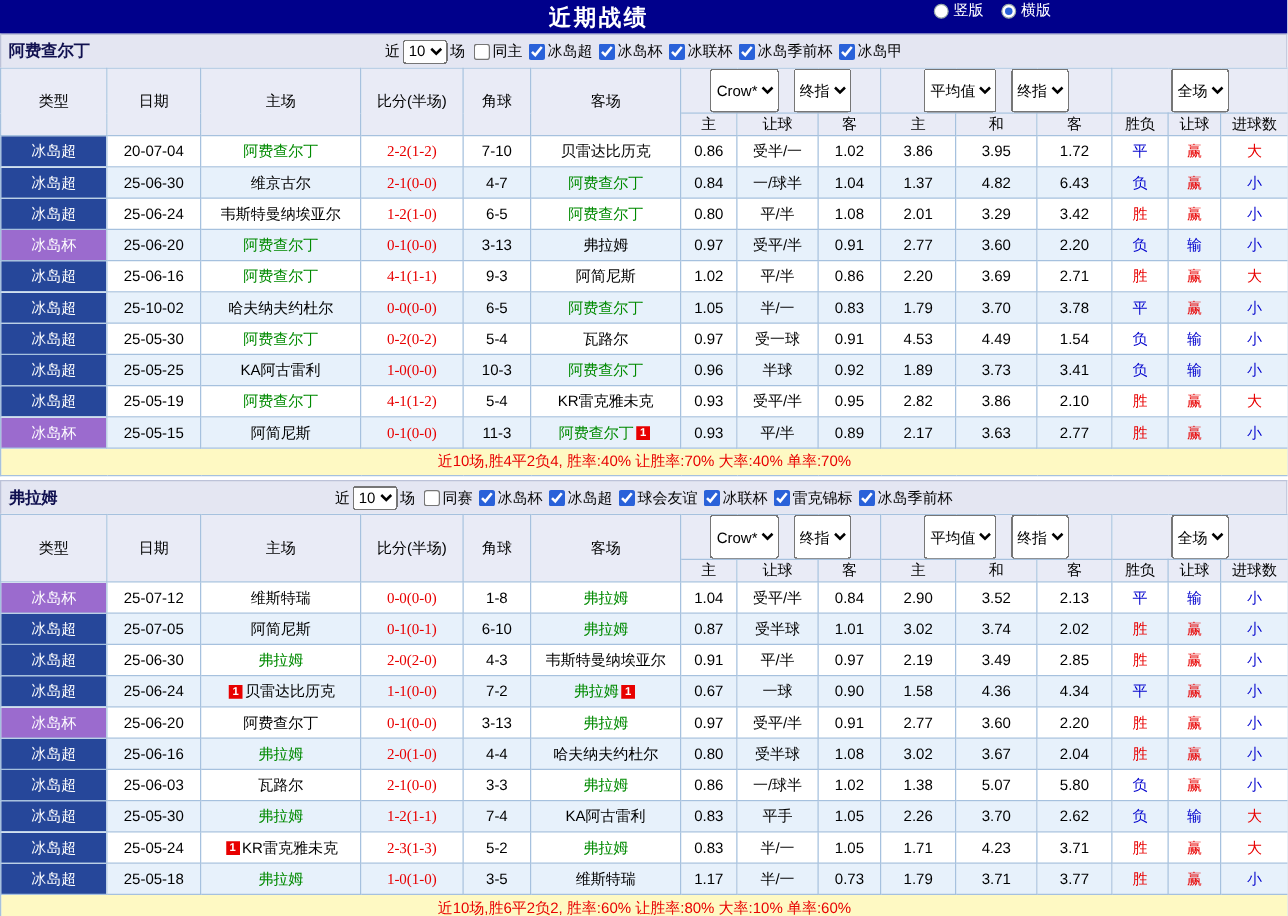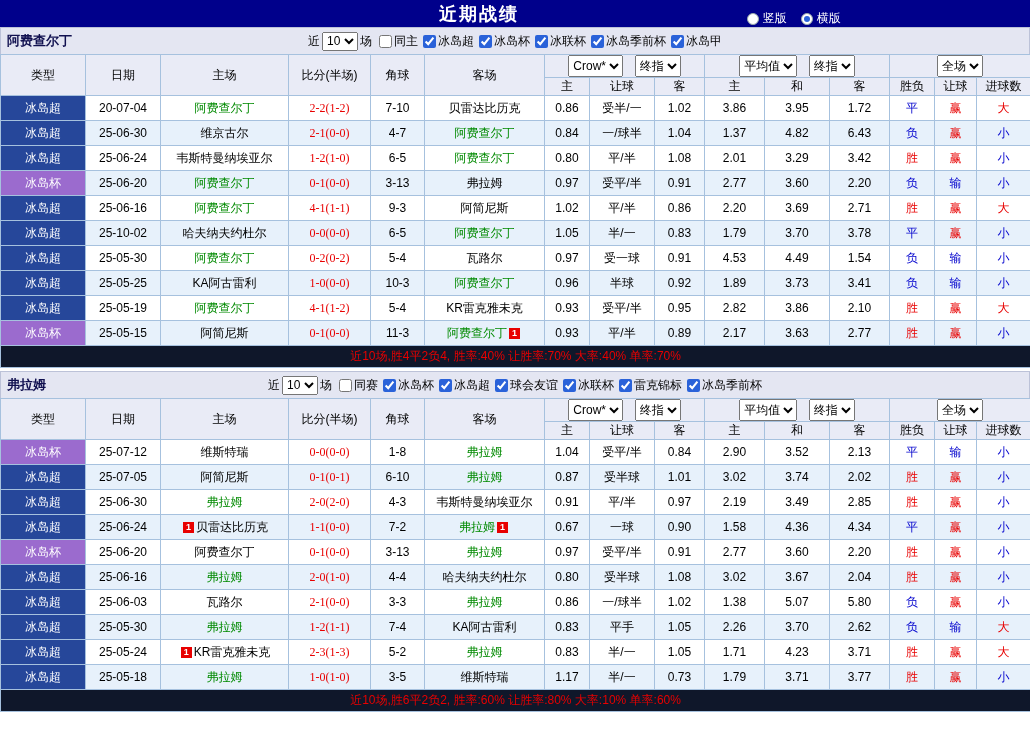--- a/index.html
+++ b/index.html
@@ -14,21 +14,21 @@
   
   .topbar {
     position:relative; height:27px; background:#00008B; color:#fff;
   }
   .topbar .title {
     position:absolute; left:46.5%; top:50%; transform:translate(-50%,-50%);
     font-weight:bold; font-size:18px; letter-spacing:2px;
   }
   .radios {
     position:absolute; left:72.5%; top:0; height:27px;
-    display:flex; align-items:flex-end; gap:14px;
+    display:flex; align-items:flex-start; gap:14px;
   }
   .radio { display:inline-flex; align-items:center; gap:4px; cursor:pointer; font-size:12px; }
   .radio .dot {
     width:12px; height:12px; border-radius:50%; background:#fff;
     display:inline-block; position:relative; border:1px solid #9aa;
   }
   .radio.sel .dot::after {
     content:''; position:absolute; left:2px; top:2px; width:6px; height:6px;
     border-radius:50%; background:#2A62D9;
   }
@@ -47,38 +47,38 @@
   .checks label { display:inline-flex; align-items:center; margin-left:5px; cursor:pointer; }
   .checks input[type=checkbox] { width:13px; height:13px; margin:0 2px 0 0; accent-color:#2A62D9; }
   
   table.grid { border-collapse:collapse; width:1030px; table-layout:fixed; }
   .grid th, .grid td {
     border:1px solid #A6C1DE; text-align:center; padding:0 1px;
     overflow:hidden; white-space:nowrap;
   }
   .grid thead th { background:#E9EBF6; font-weight:normal; height:17px; }
   .grid thead tr.selrow th { height:21px; }
-  .grid thead select { font-size:12px; height:22px; margin:0 4px; }
+  .grid thead select { font-size:12px; height:35px; margin:0 4px; }
   .grid tbody td { height:25px; }
   td.league { color:#fff; }
   td.league.sup { background:#26479A; }
   td.league.cup { background:#9B6BCE; }
   tr.alt td { background:#E7F1FB; }
   td.league.sup { background:#26479A; }
   td.league.cup { background:#9B6BCE; }
   .focus { color:#008A00; }
   td.score { color:#E80000;font-family:Liberation Serif, serif; }
   td.res-r { color:#E80000; }
   td.res-b { color:#0000CD; }
   .card {
     display:inline-block; background:#E80000; color:#fff; font-size:9px;
     width:11px; height:11px; line-height:11px; margin:0 2px; vertical-align:1px;
     text-align:center; font-weight:bold;
   }
-  td.summary { color:#E80000; height:22px; background:#0f172a; }
+  td.summary { color:#E80000; height:22px; background:#fef9c3; }
   .sec2 { margin-top:3px; }
 </style>
 </head>
 <body>
 
 <div class="topbar">
   <span class="title">近期战绩</span>
   <span class="radios">
       <span class="radio">
         <span class="dot"></span>

